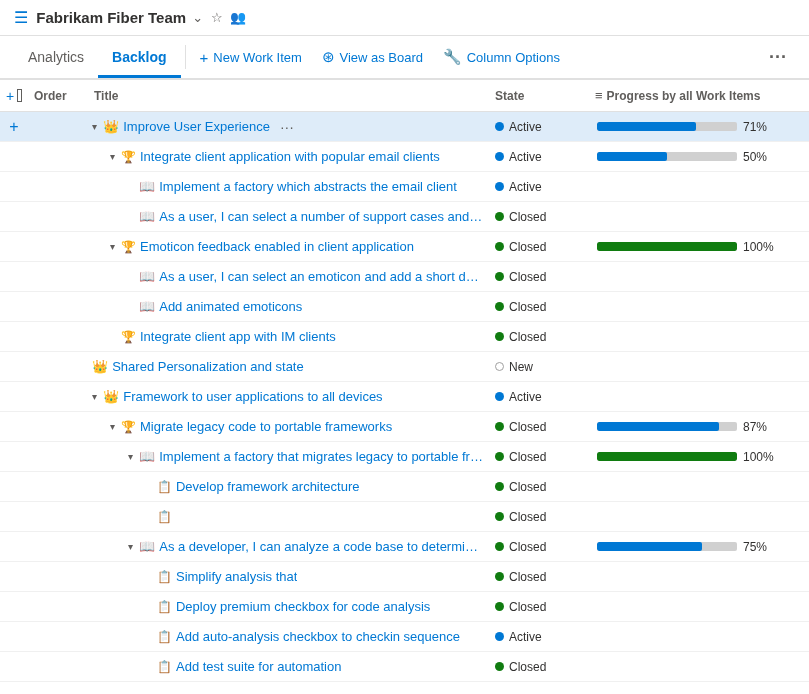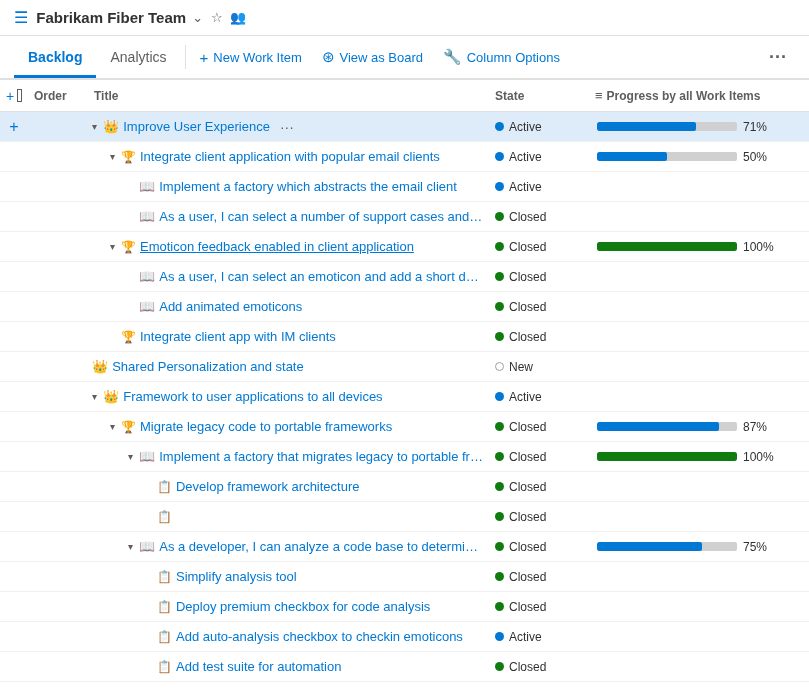--- a/index.html
+++ b/index.html
@@ -61,22 +61,22 @@
   <span class="org-icon">☰</span>
   <span class="team-name">Fabrikam Fiber Team</span>
   <span class="header-icons">
     <span>⌄</span>
     <span>☆</span>
     <span>👥</span>
   </span>
 </div>
 
 <div class="nav-bar">
+  <div class="nav-tab">Analytics</div>
   <div class="nav-tab active">Backlog</div>
-  <div class="nav-tab">Analytics</div>
   <div class="nav-divider"></div>
   <div class="nav-action">
     <span class="icon">+</span>
     <span>New Work Item</span>
   </div>
   <div class="nav-action">
     <span class="icon">⊛</span>
     <span>View as Board</span>
   </div>
   <div class="nav-action">
@@ -169,21 +169,21 @@
         <span>Closed</span>
       </div>
       <div style="display: flex; align-items: center; gap: 6px; padding: 0px 8px;"></div>
     </div>
     <div class="row">
       <div style="display: flex; align-items: center; justify-content: center; cursor: pointer; color: rgb(96, 94, 92);"></div>
       <div style="font-size: 12px; color: rgb(96, 94, 92); padding: 0px 6px;"></div>
       <div style="display: flex; align-items: center; gap: 4px; padding-left: 22px; padding-right: 4px; overflow: hidden;">
         <span class="chevron">▾</span>
         <span><span class="icon-trophy">🏆</span></span>
-        <span style="color: rgb(0, 120, 212); cursor: pointer; white-space: nowrap; overflow: hidden; text-overflow: ellipsis; text-decoration: underline;">Emoticon feedback enabled in client application</span>
+        <span style="color: rgb(0, 120, 212); cursor: pointer; white-space: nowrap; overflow: hidden; text-overflow: ellipsis;">Emoticon feedback enabled in client application</span>
       </div>
       <div style="display: flex; align-items: center; gap: 5px; padding: 0px 6px; font-size: 12px;">
         <span style="width: 9px; height: 9px; border-radius: 50%; flex-shrink: 0; display: inline-block; background: rgb(16, 124, 16);"></span>
         <span>Closed</span>
       </div>
       <div style="display: flex; align-items: center; gap: 6px; padding: 0px 8px;">
         <div style="width: 140px; height: 9px; background: rgb(208, 208, 208); border-radius: 2px; overflow: hidden;">
           <div style="height: 100%; width: 100%; border-radius: 2px; background: rgb(16, 124, 16);"></div>
         </div>
         <span style="font-size: 12px; color: rgb(50, 49, 48); min-width: 32px;">100%</span>
@@ -340,21 +340,21 @@
         </div>
         <span style="font-size: 12px; color: rgb(50, 49, 48); min-width: 32px;">75%</span>
       </div>
     </div>
     <div class="row">
       <div style="display: flex; align-items: center; justify-content: center; cursor: pointer; color: rgb(96, 94, 92);"></div>
       <div style="font-size: 12px; color: rgb(96, 94, 92); padding: 0px 6px;"></div>
       <div style="display: flex; align-items: center; gap: 4px; padding-left: 58px; padding-right: 4px; overflow: hidden;">
         <span class="chevron" style="opacity: 0;">▸</span>
         <span><span class="icon-task" style="color:#f0ad00;font-size:12px;">📋</span></span>
-        <span style="color: rgb(0, 120, 212); cursor: pointer; white-space: nowrap; overflow: hidden; text-overflow: ellipsis;">Simplify analysis tool</span>
+        <span style="color: rgb(0, 120, 212); cursor: pointer; white-space: nowrap; overflow: hidden; text-overflow: ellipsis;">Simplify analysis that</span>
       </div>
       <div style="display: flex; align-items: center; gap: 5px; padding: 0px 6px; font-size: 12px;">
         <span style="width: 9px; height: 9px; border-radius: 50%; flex-shrink: 0; display: inline-block; background: rgb(16, 124, 16);"></span>
         <span>Closed</span>
       </div>
       <div style="display: flex; align-items: center; gap: 6px; padding: 0px 8px;"></div>
     </div>
     <div class="row">
       <div style="display: flex; align-items: center; justify-content: center; cursor: pointer; color: rgb(96, 94, 92);"></div>
       <div style="font-size: 12px; color: rgb(96, 94, 92); padding: 0px 6px;"></div>
@@ -368,21 +368,21 @@
         <span>Closed</span>
       </div>
       <div style="display: flex; align-items: center; gap: 6px; padding: 0px 8px;"></div>
     </div>
     <div class="row">
       <div style="display: flex; align-items: center; justify-content: center; cursor: pointer; color: rgb(96, 94, 92);"></div>
       <div style="font-size: 12px; color: rgb(96, 94, 92); padding: 0px 6px;"></div>
       <div style="display: flex; align-items: center; gap: 4px; padding-left: 58px; padding-right: 4px; overflow: hidden;">
         <span class="chevron" style="opacity: 0;">▸</span>
         <span><span class="icon-task" style="color:#f0ad00;font-size:12px;">📋</span></span>
-        <span style="color: rgb(0, 120, 212); cursor: pointer; white-space: nowrap; overflow: hidden; text-overflow: ellipsis;">Add auto-analysis checkbox to checkin emoticons</span>
+        <span style="color: rgb(0, 120, 212); cursor: pointer; white-space: nowrap; overflow: hidden; text-overflow: ellipsis;">Add auto-analysis checkbox to checkin sequence</span>
       </div>
       <div style="display: flex; align-items: center; gap: 5px; padding: 0px 6px; font-size: 12px;">
         <span style="width: 9px; height: 9px; border-radius: 50%; flex-shrink: 0; display: inline-block; background: rgb(0, 120, 212);"></span>
         <span>Active</span>
       </div>
       <div style="display: flex; align-items: center; gap: 6px; padding: 0px 8px;"></div>
     </div>
     <div class="row">
       <div style="display: flex; align-items: center; justify-content: center; cursor: pointer; color: rgb(96, 94, 92);"></div>
       <div style="font-size: 12px; color: rgb(96, 94, 92); padding: 0px 6px;"></div>

